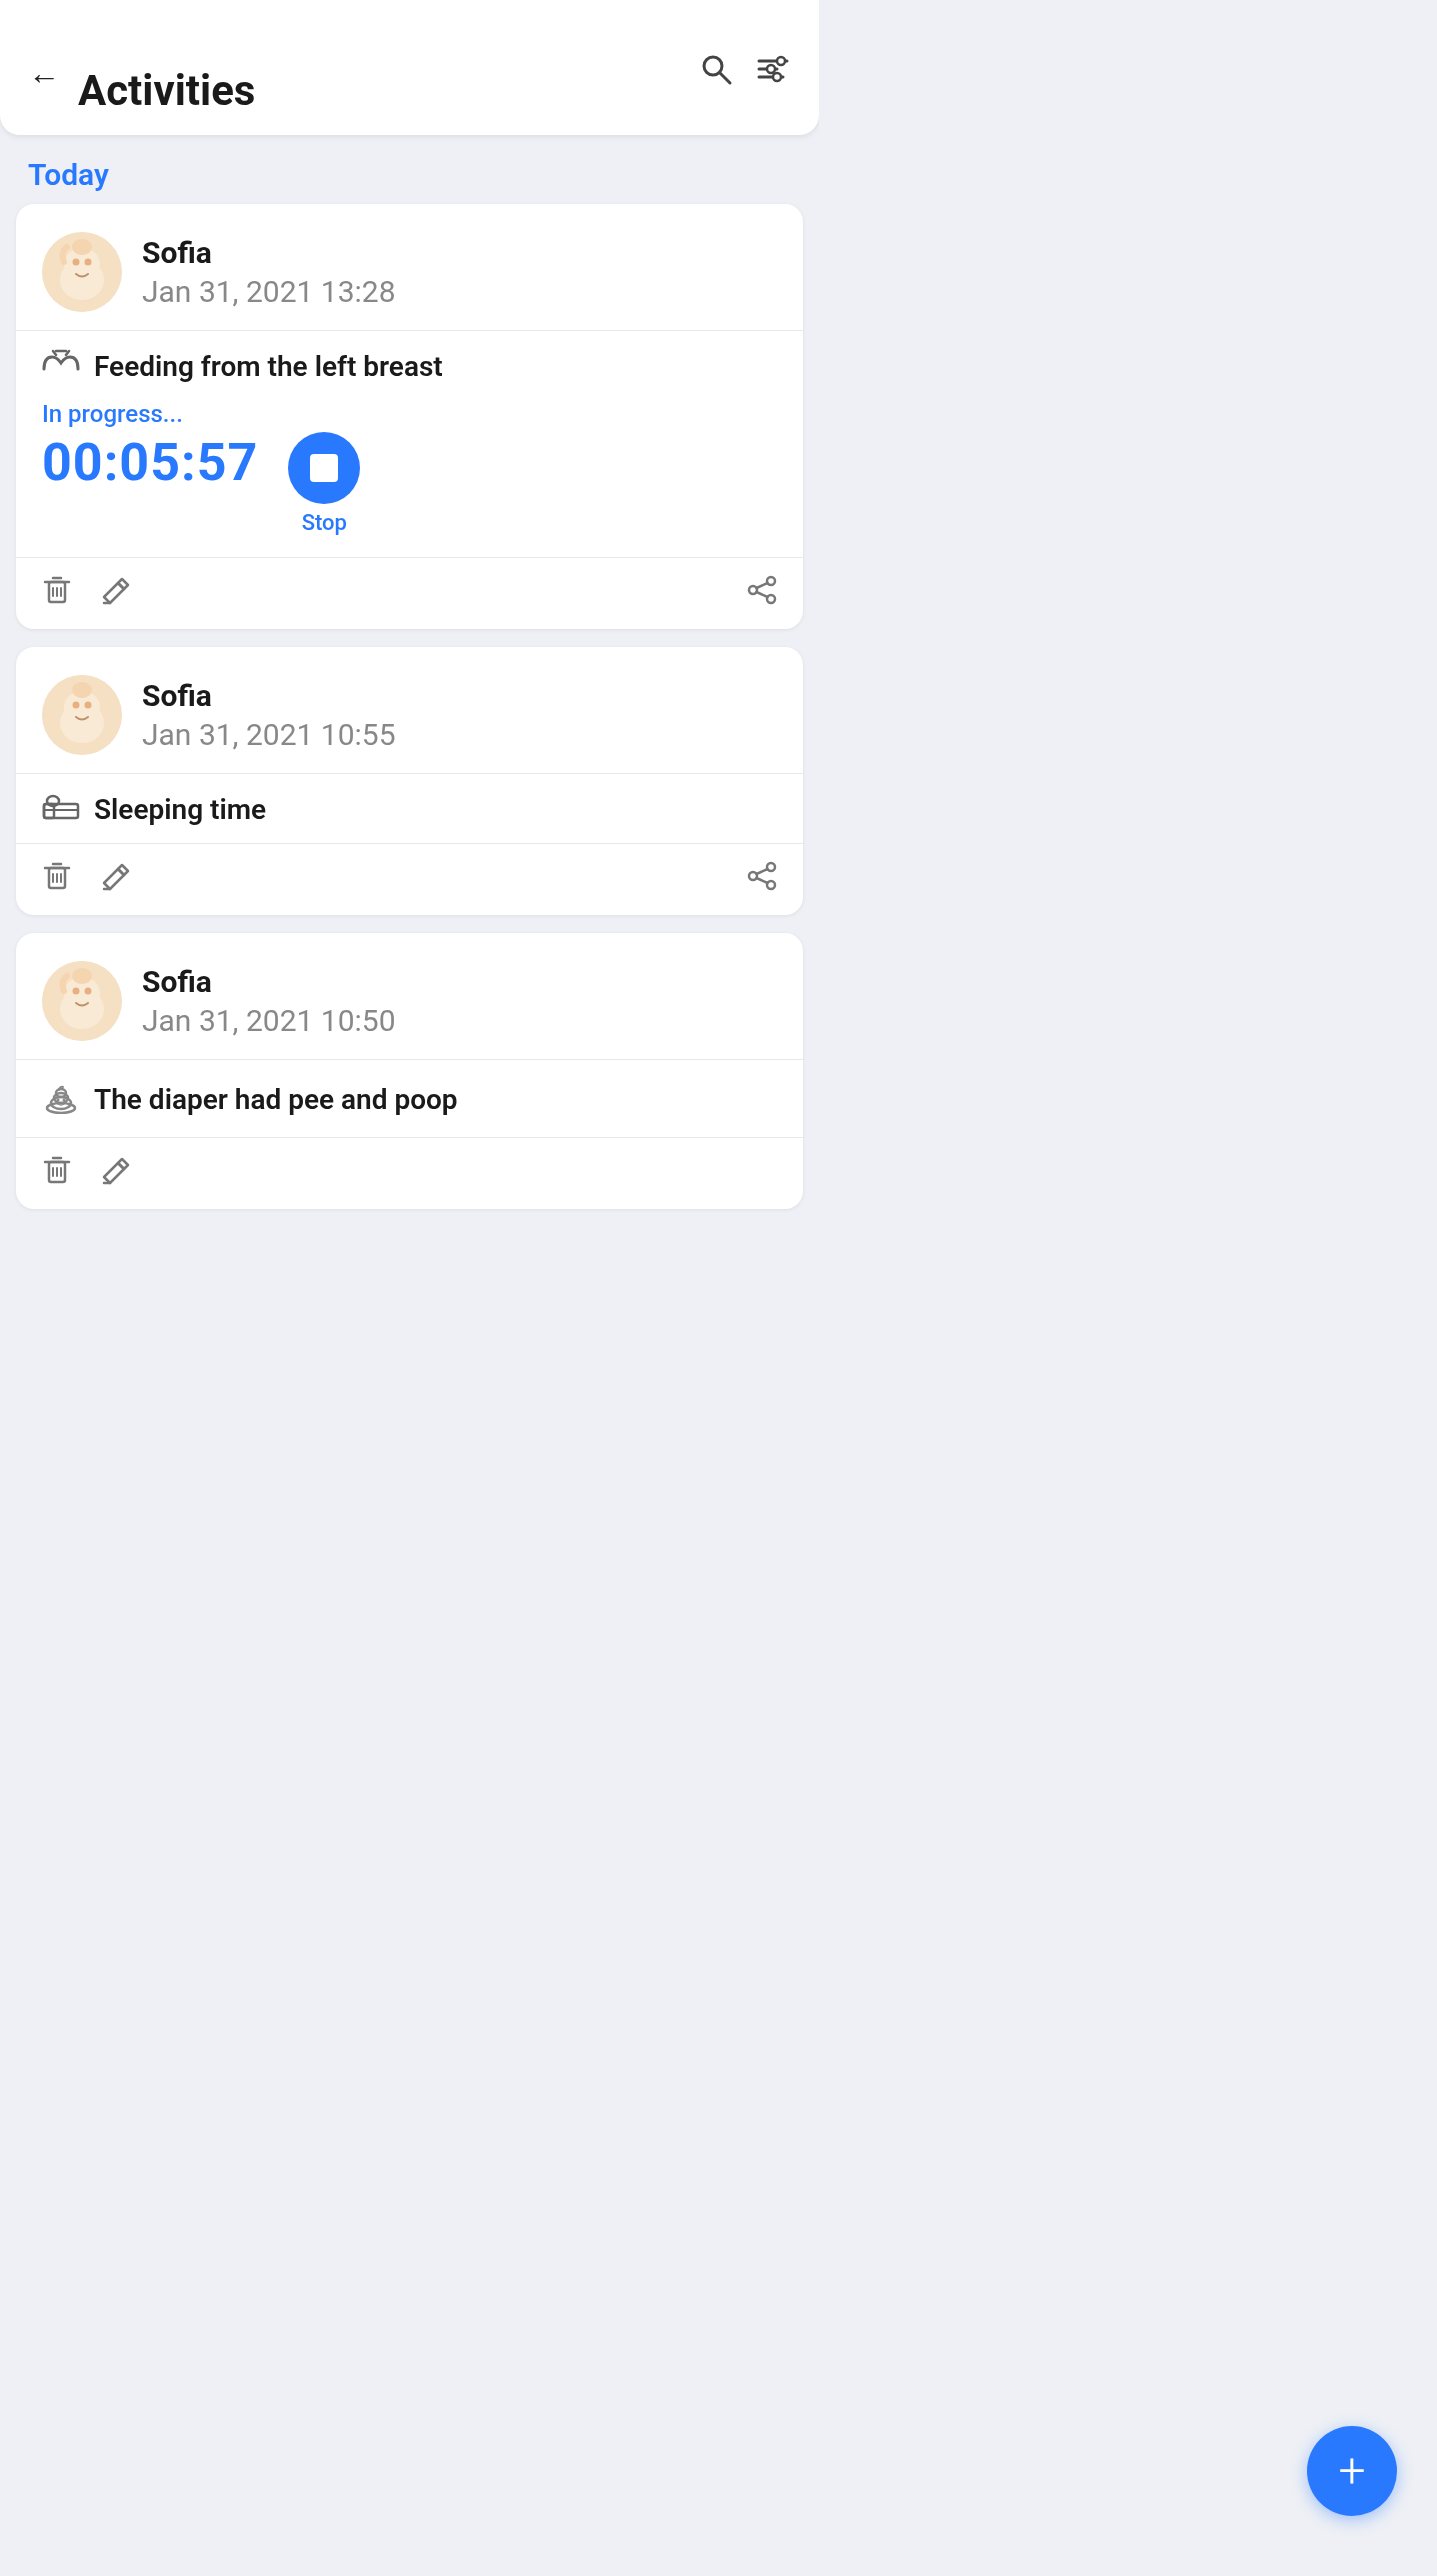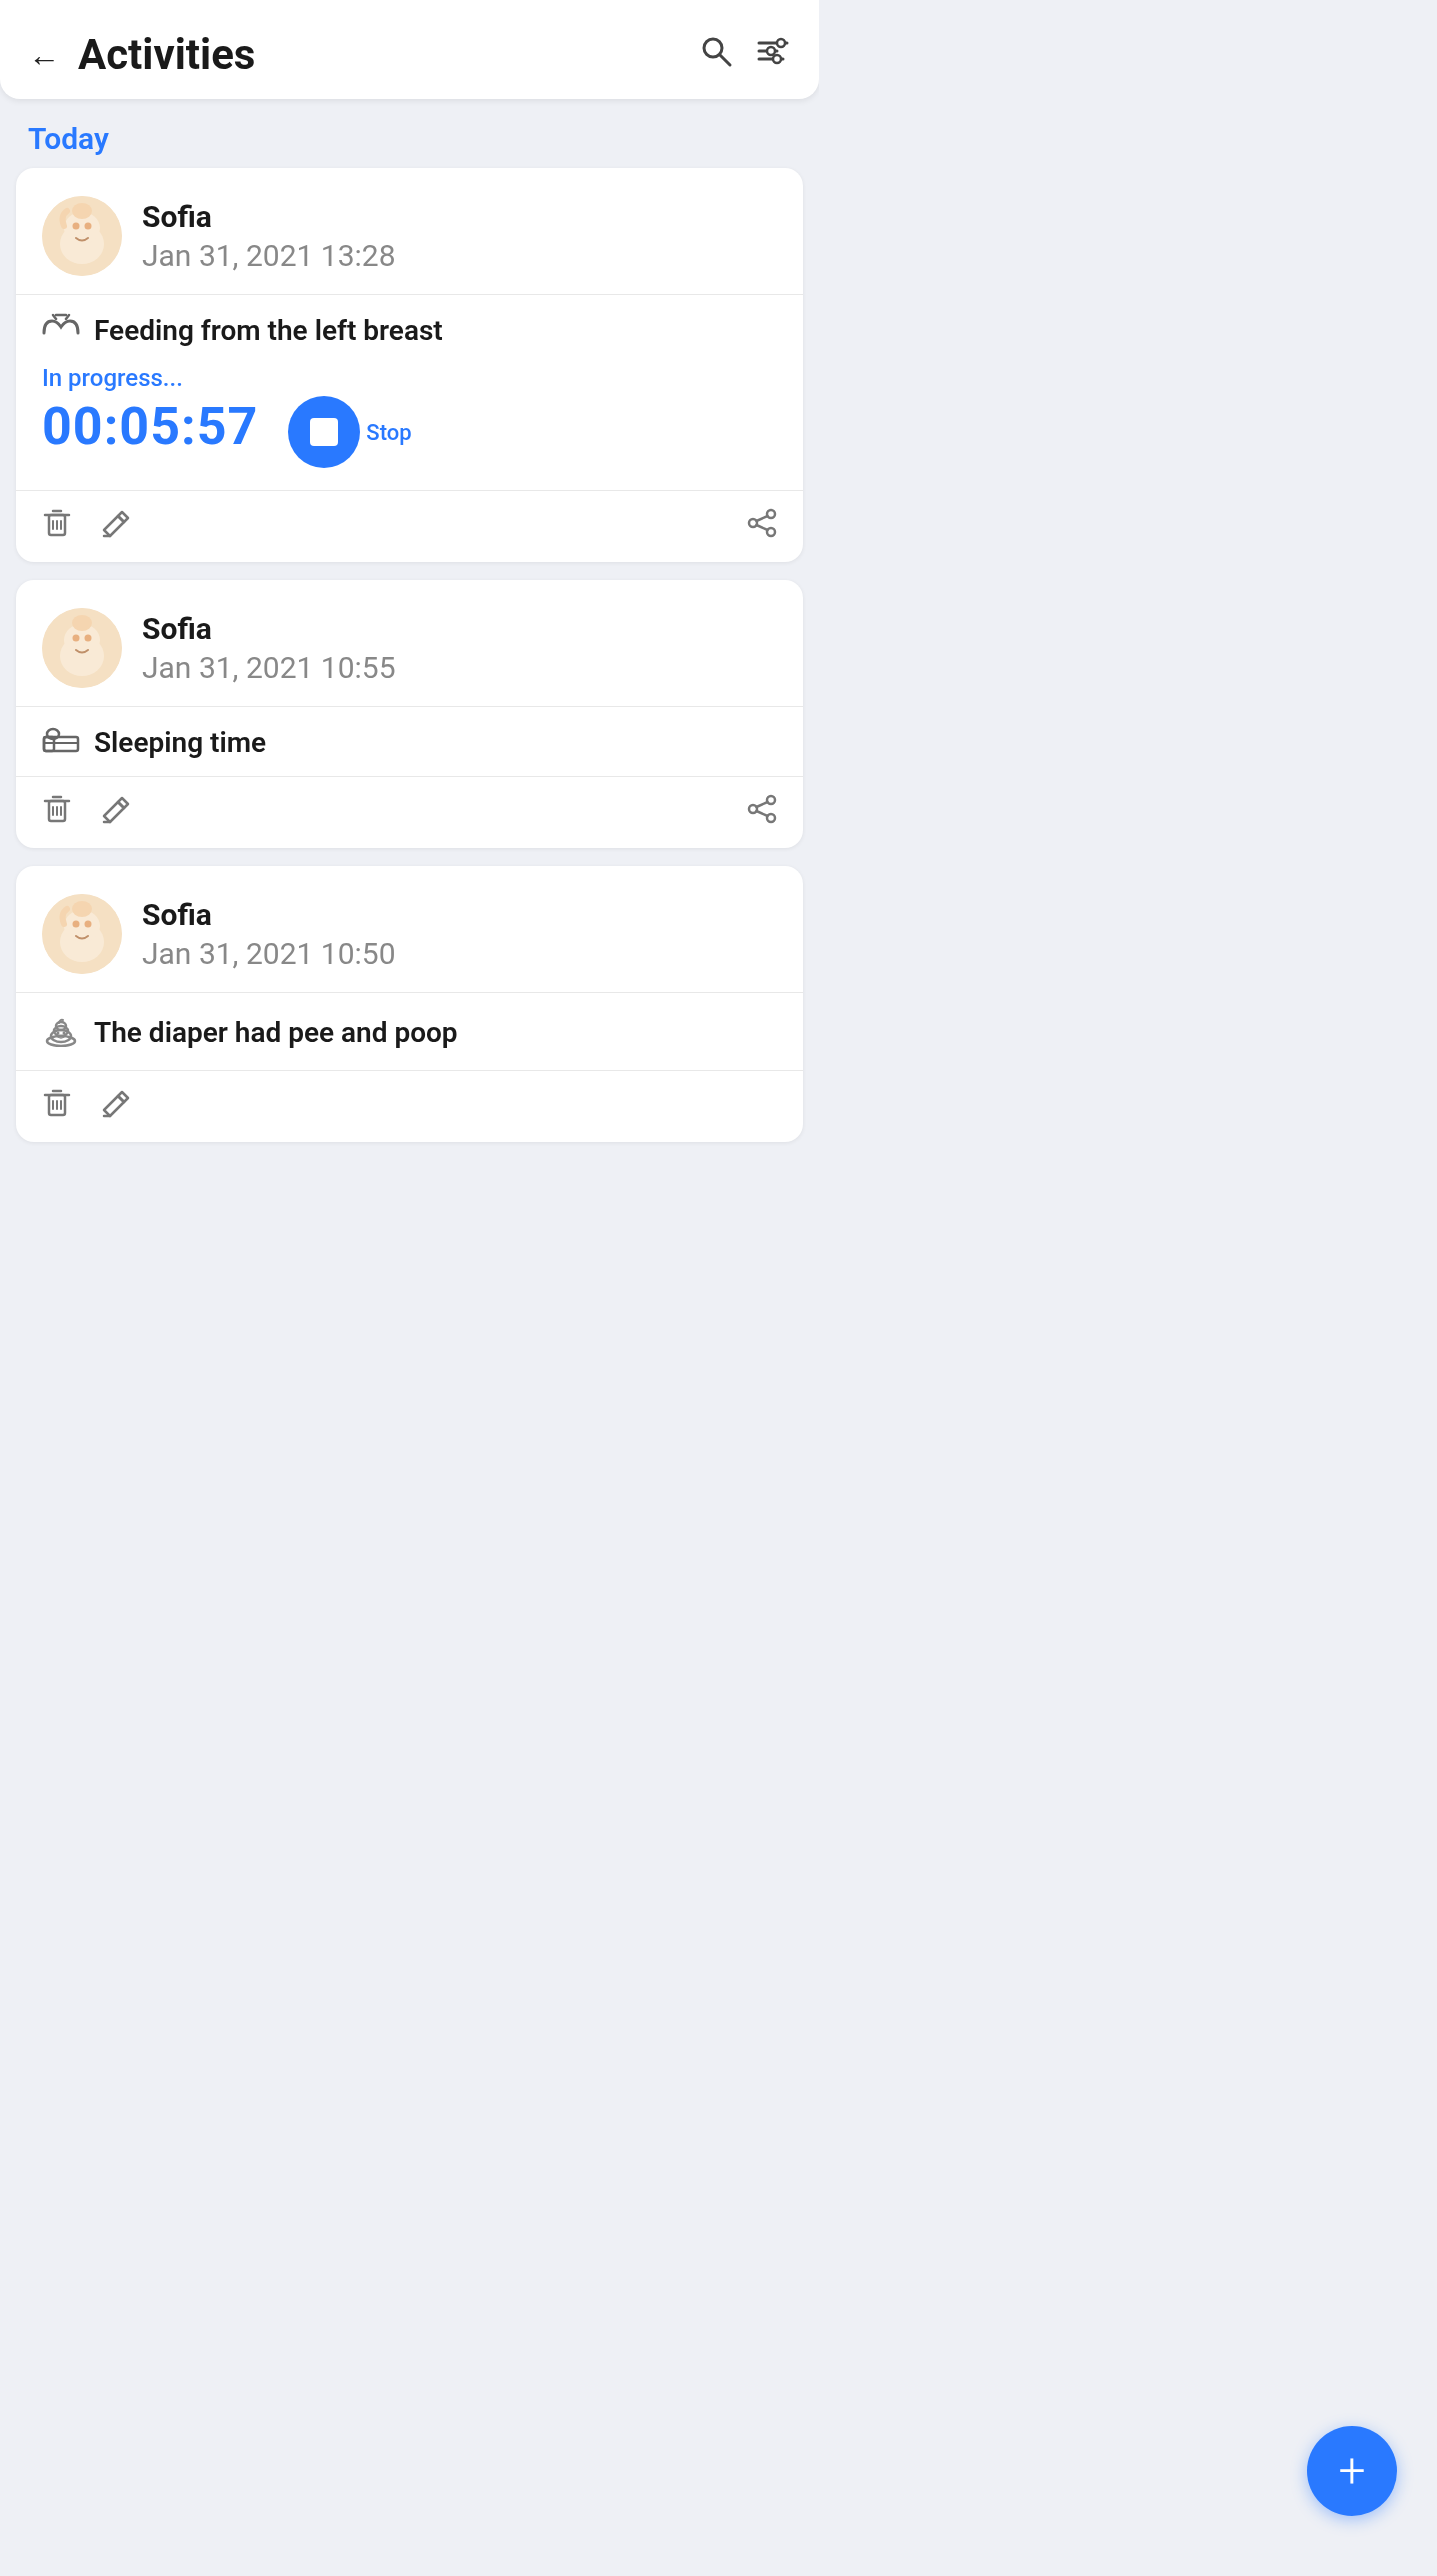--- a/index.html
+++ b/index.html
@@ -37,20 +37,21 @@
       font-size: 32px;
       color: #222;
       cursor: pointer;
       line-height: 1;
     }
 
     .header-title {
       font-size: 42px;
       font-weight: 700;
       color: #1a1a1a;
+      margin-top: 36px;
     }
 
     .header-icons {
       display: flex;
       align-items: center;
       gap: 22px;
     }
 
     .header-icon {
       font-size: 32px;
@@ -164,21 +165,21 @@
 
     .timer-display {
       font-size: 52px;
       font-weight: 700;
       color: #2979ff;
       letter-spacing: 1px;
     }
 
     .stop-btn-group {
       display: flex;
-      flex-direction: row;
+      flex-direction: column;
       align-items: center;
       gap: 6px;
     }
 
     .stop-circle {
       width: 72px;
       height: 72px;
       border-radius: 50%;
       background: #2979ff;
       display: flex;

